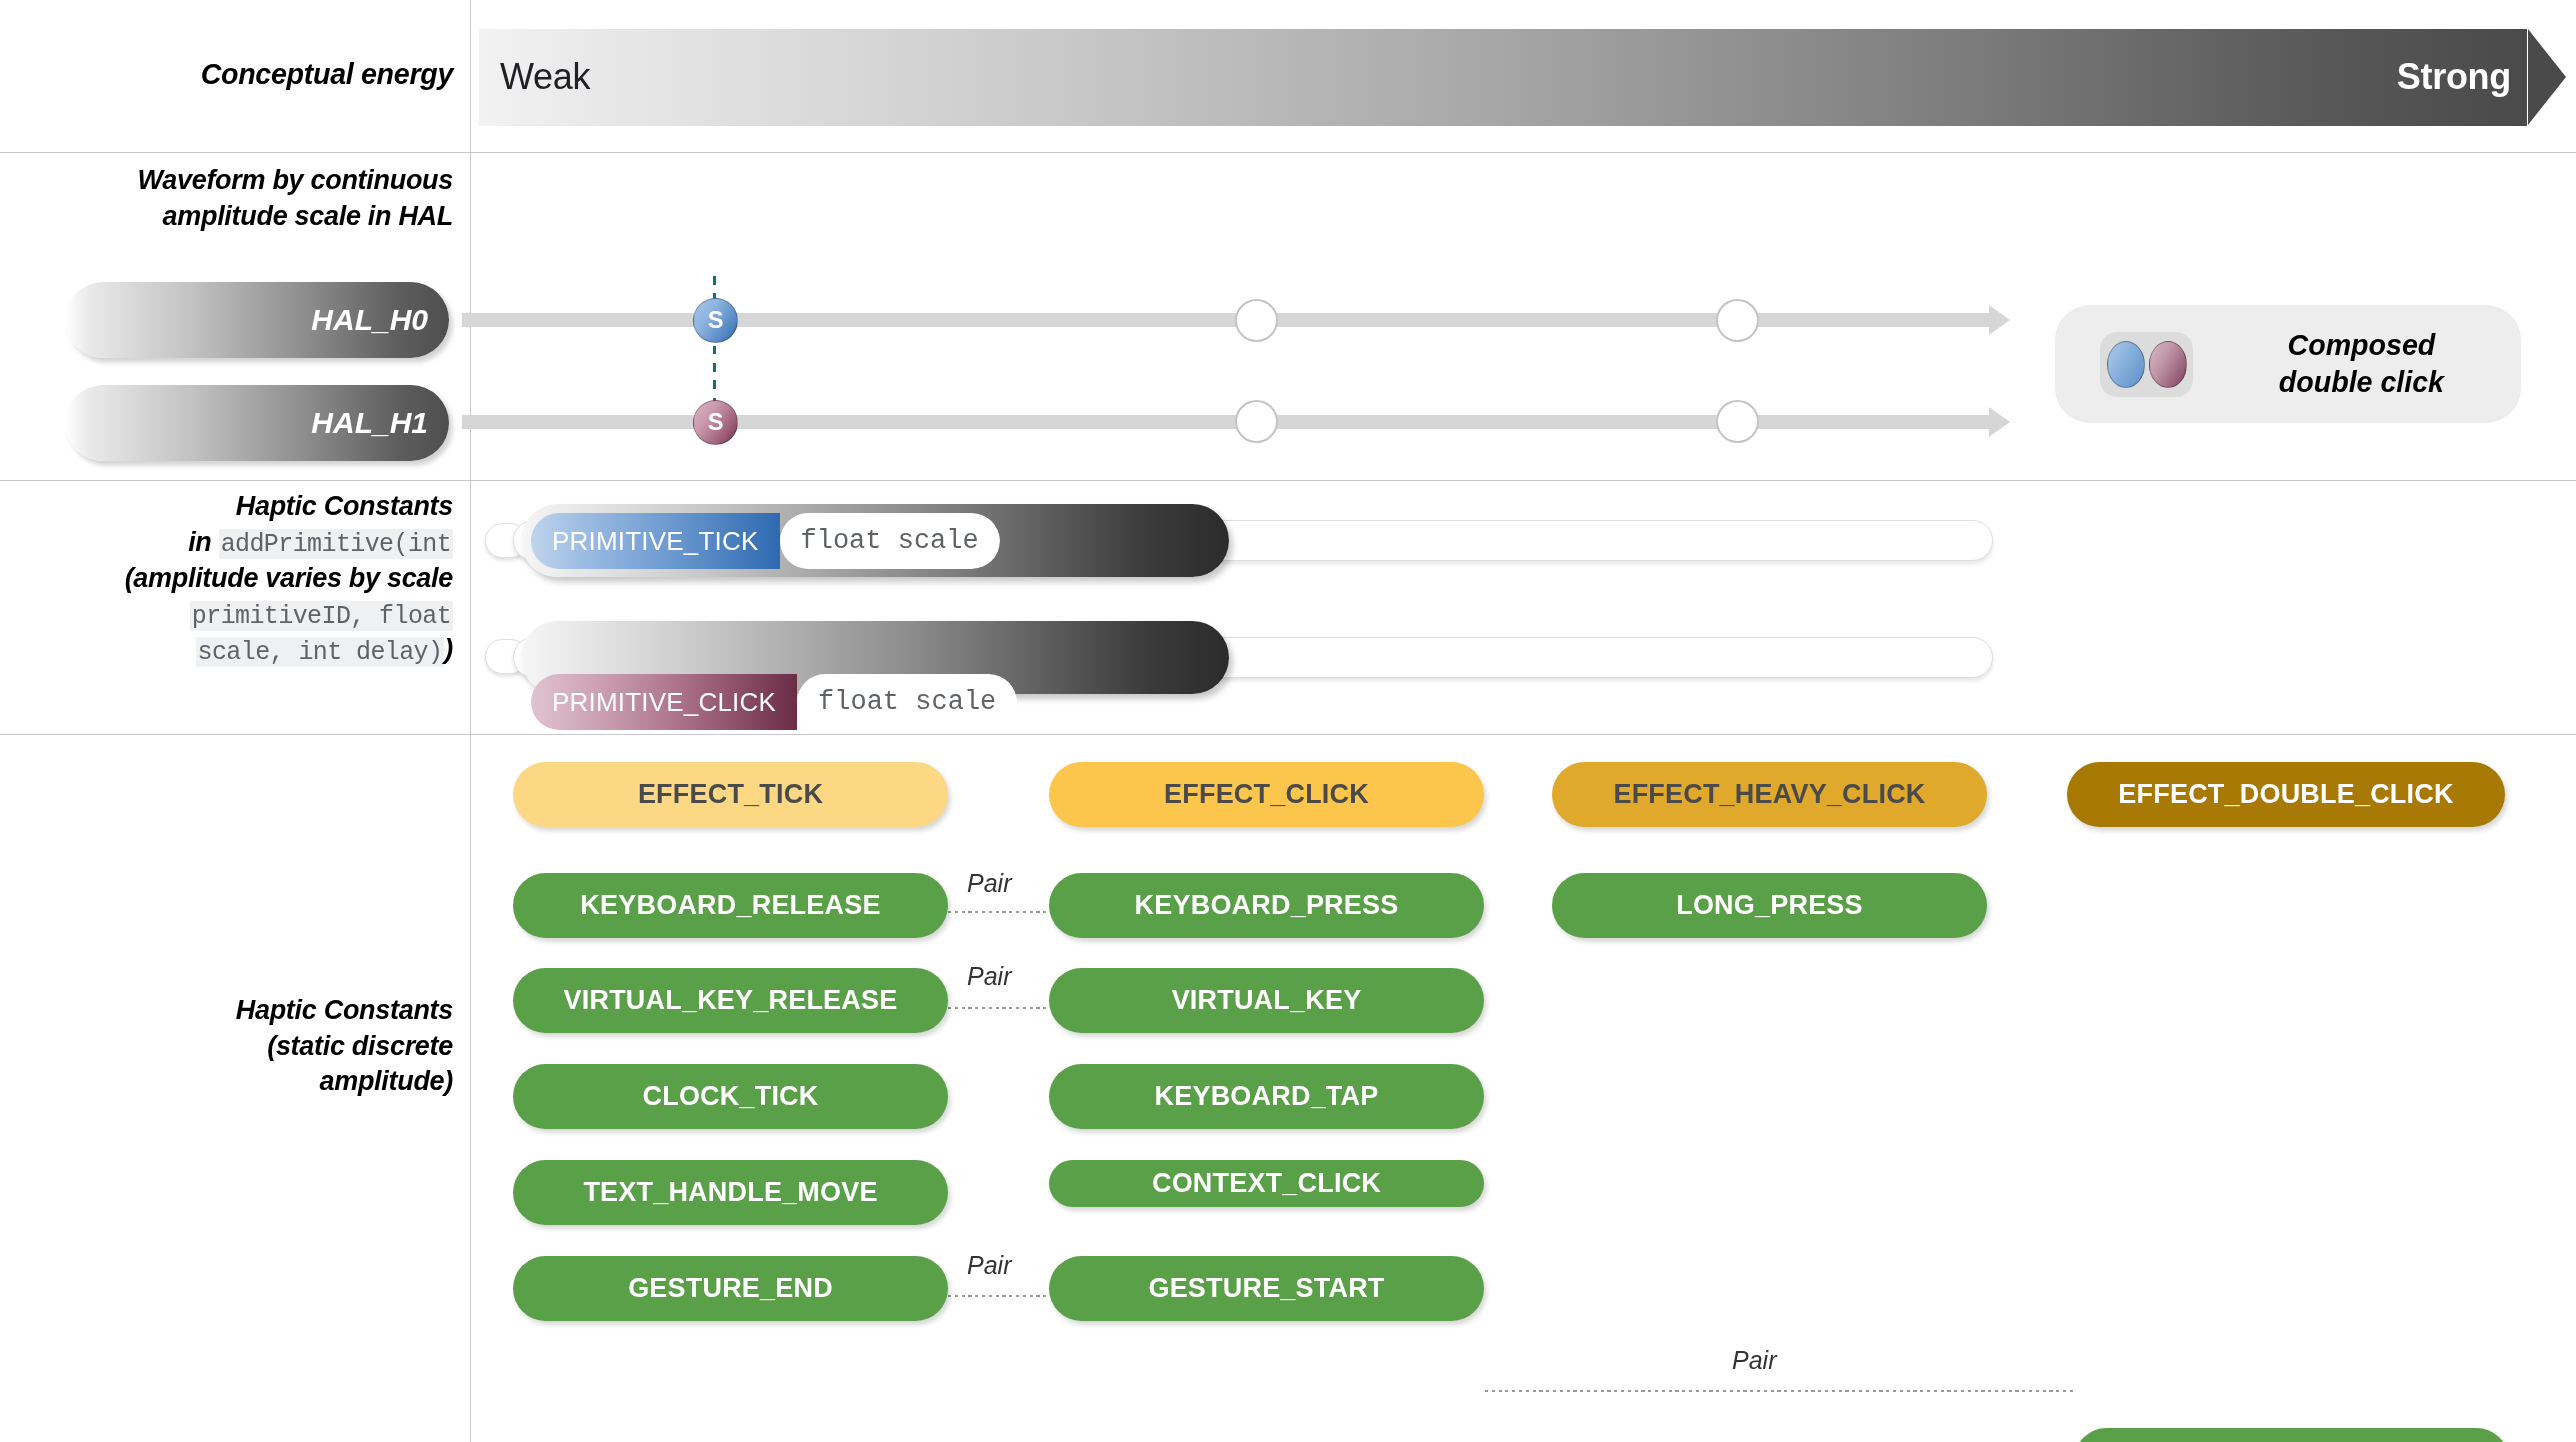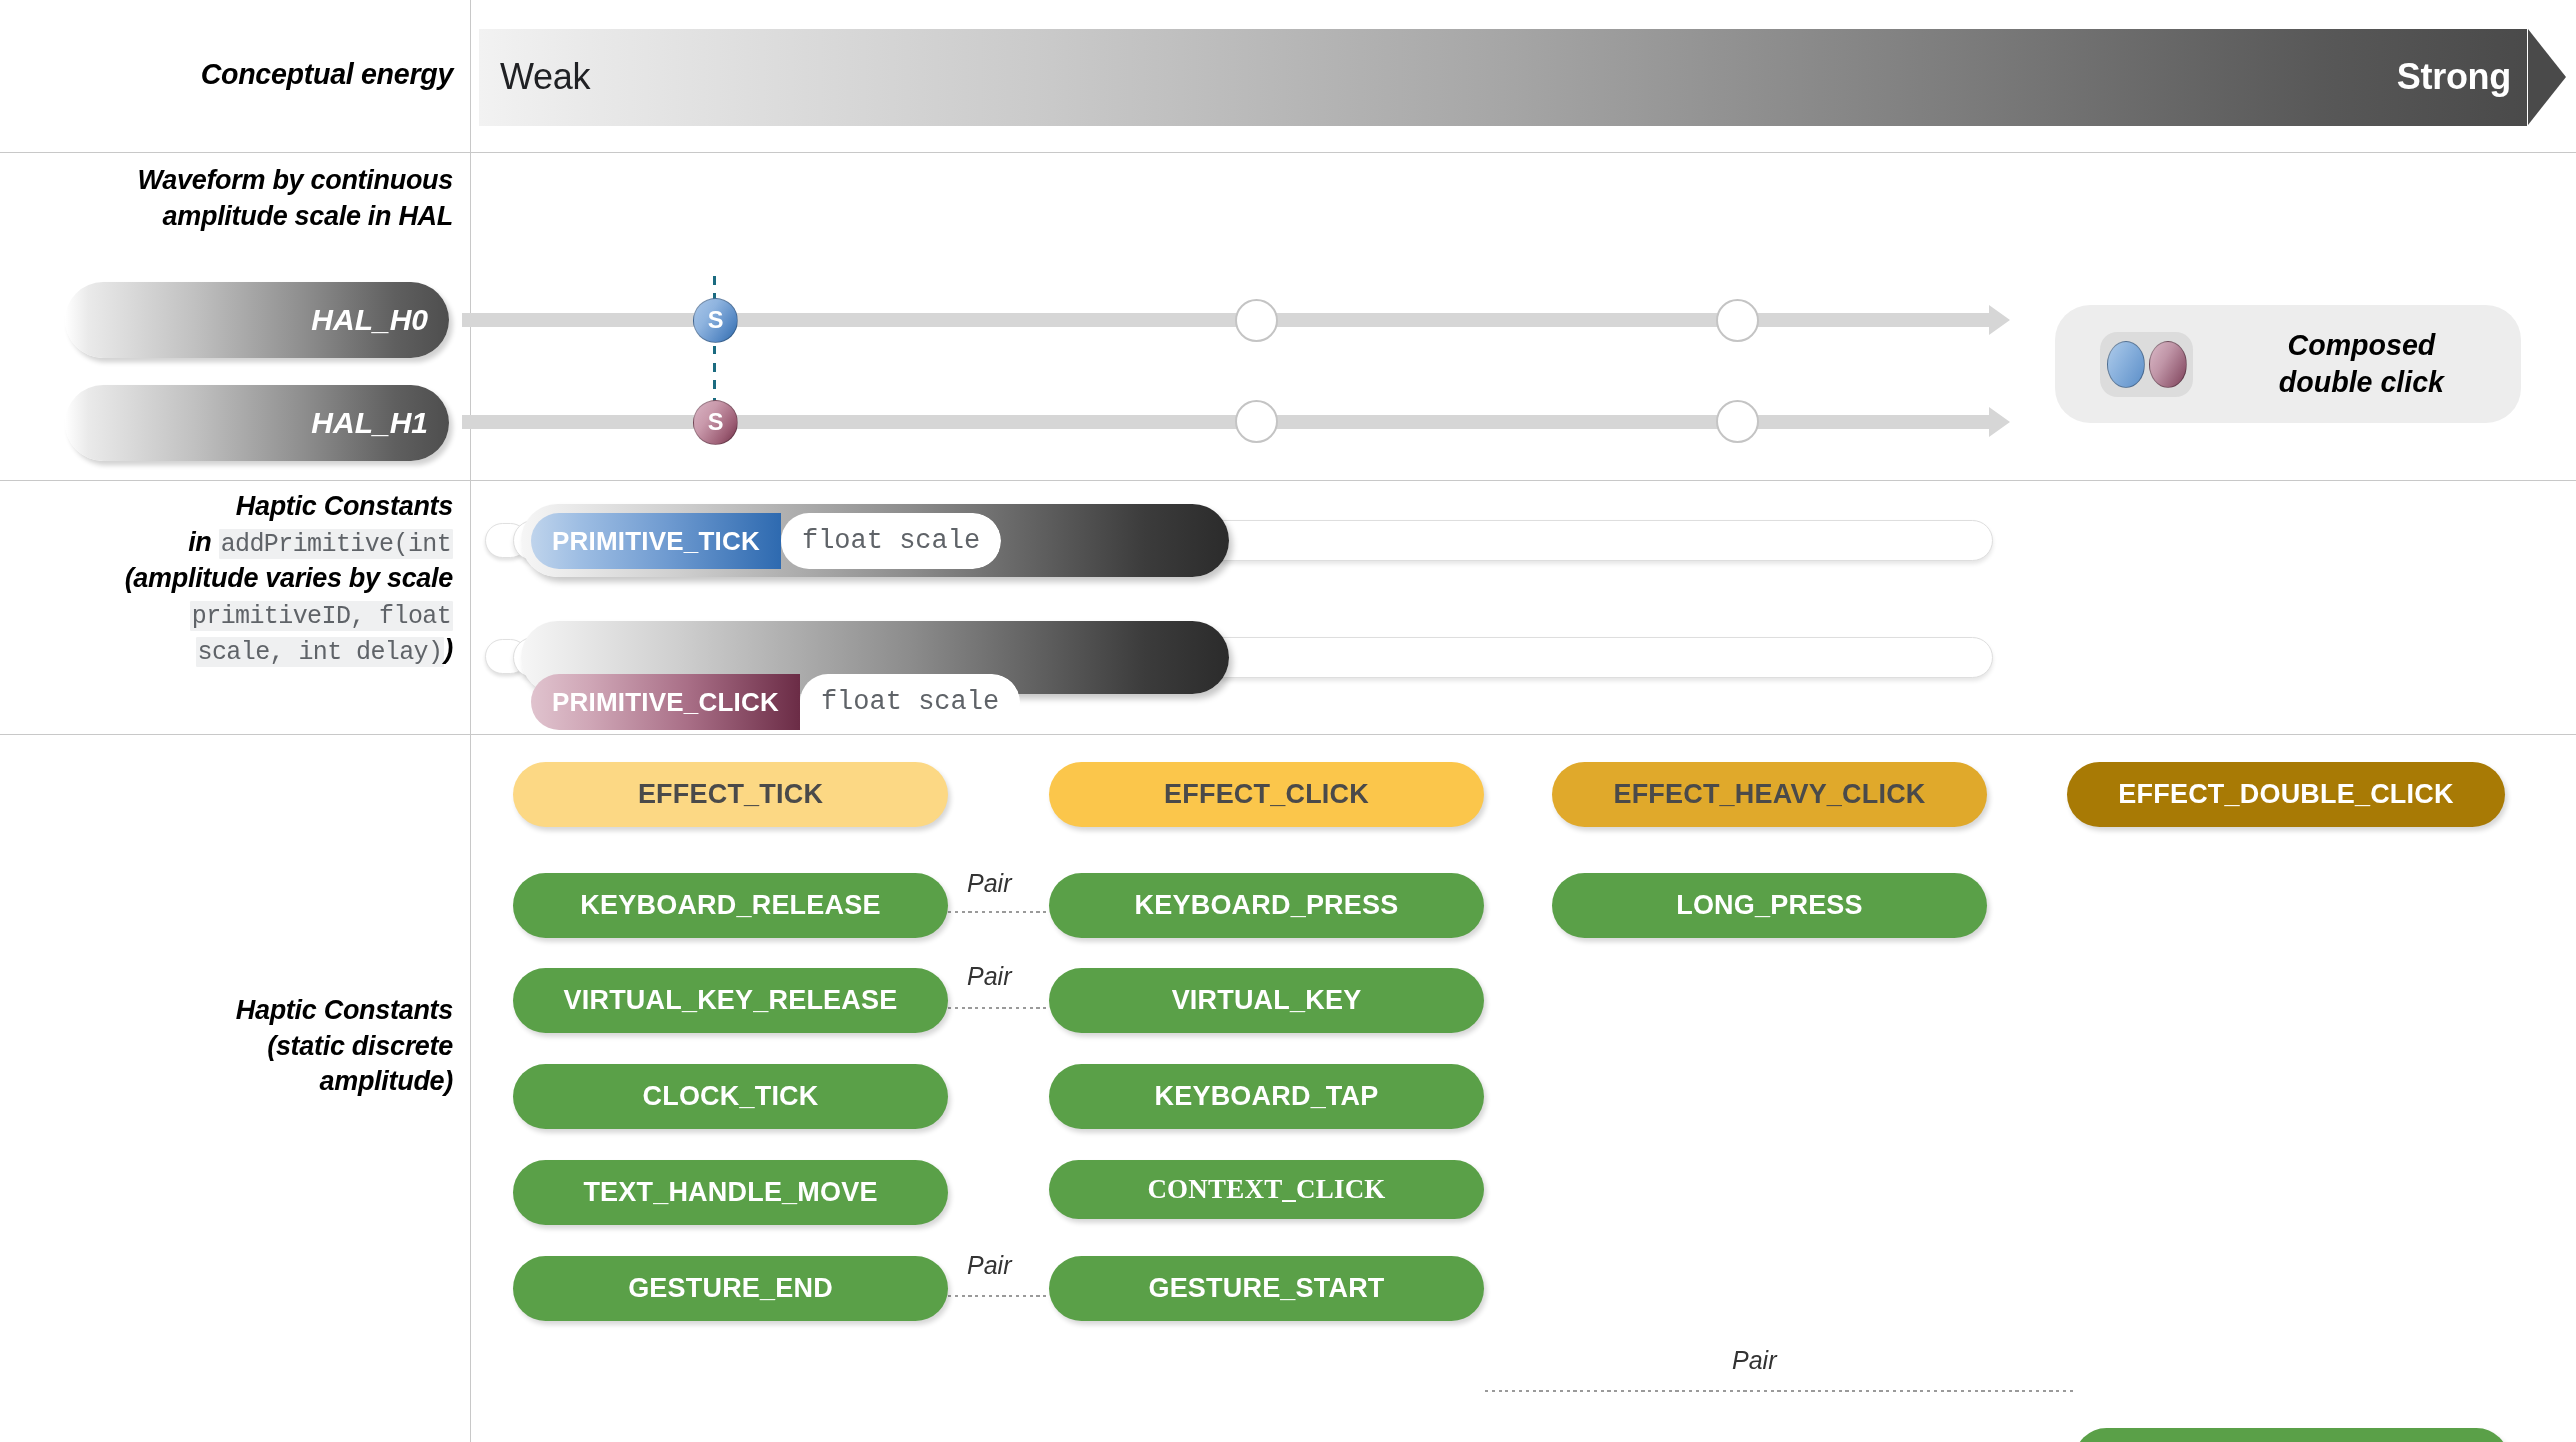--- a/index.html
+++ b/index.html
@@ -108,21 +108,21 @@
   .prim-shadowpill {
     position: absolute; border-radius: 620px;
     background: linear-gradient(to right,#f6f6f6 0%, #cfcfcf 22%, #8c8c8c 55%, #3c3c3c 88%, #2b2b2b 100%);
     box-shadow: 3.7px 5px 6.8px rgba(0,0,0,.22);
   }
   .prim-inner {
     position: absolute; display: flex; align-items: stretch; border-radius: 620px; overflow: hidden;
   }
   .prim-name {
     display: flex; align-items: center; justify-content: center;
-    color: #ffffff; font-weight: bold; font-size: 26px; letter-spacing: 0.2px;
+    color: #ffffff; font-weight: normal; font-size: 26px; letter-spacing: 0.2px;
     padding: 0 21px;
   }
   .prim-name.tick  { background: linear-gradient(to right,#bfd4ec 0%, #9dbde3 20%, #6e9ad0 55%, #2e6ab0 100%); }
   .prim-name.click { background: linear-gradient(to right,#e0c3ce 0%, #cfa6b6 22%, #a96f87 58%, #6b2c46 100%); }
   .prim-val {
     display: flex; align-items: center; justify-content: center;
     background: #ffffff; color: #5f6368; padding: 0 21px;
     font-family: "Liberation Mono","DejaVu Sans Mono",monospace;
     font-size: 27px; border-radius: 620px;
   }
@@ -263,21 +263,21 @@
   <div class="pill green" style="left:1049px; top:873px; width:435px; height:65px;">KEYBOARD_PRESS</div>
   <div class="pill green" style="left:1552px; top:873px; width:435px; height:65px;">LONG_PRESS</div>
 
   <div class="pill green" style="left:513px;  top:968px; width:435px; height:65px;">VIRTUAL_KEY_RELEASE</div>
   <div class="pill green" style="left:1049px; top:968px; width:435px; height:65px;">VIRTUAL_KEY</div>
 
   <div class="pill green" style="left:513px;  top:1064px; width:435px; height:65px;">CLOCK_TICK</div>
   <div class="pill green" style="left:1049px; top:1064px; width:435px; height:65px;">KEYBOARD_TAP</div>
 
   <div class="pill green" style="left:513px;  top:1160px; width:435px; height:65px;">TEXT_HANDLE_MOVE</div>
-  <div class="pill green" style="left:1049px; top:1160px; width:435px; height:59px;font-family:Liberation Serif, serif;">CONTEXT_CLICK</div>
+  <div class="pill green" style="left:1049px; top:1160px; width:435px; height:47px;">CONTEXT_CLICK</div>
 
   <div class="pill green" style="left:513px;  top:1256px; width:435px; height:65px;">GESTURE_END</div>
   <div class="pill green" style="left:1049px; top:1256px; width:435px; height:65px;">GESTURE_START</div>
 
   <div class="pill green" style="left:2074px; top:1428px; width:435px; height:65px;">REJECT</div>
 
 </div>
 
 
 </body></html>

